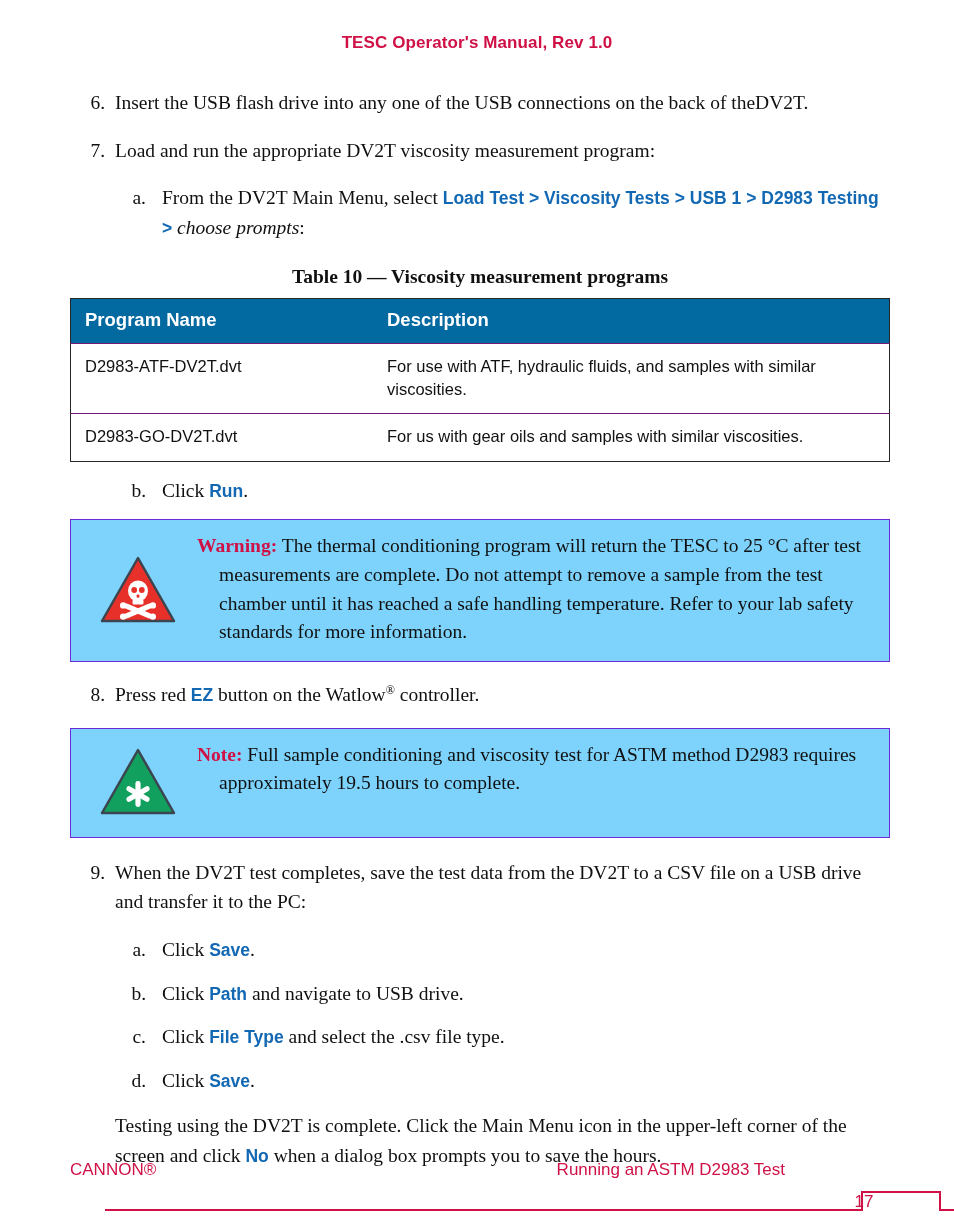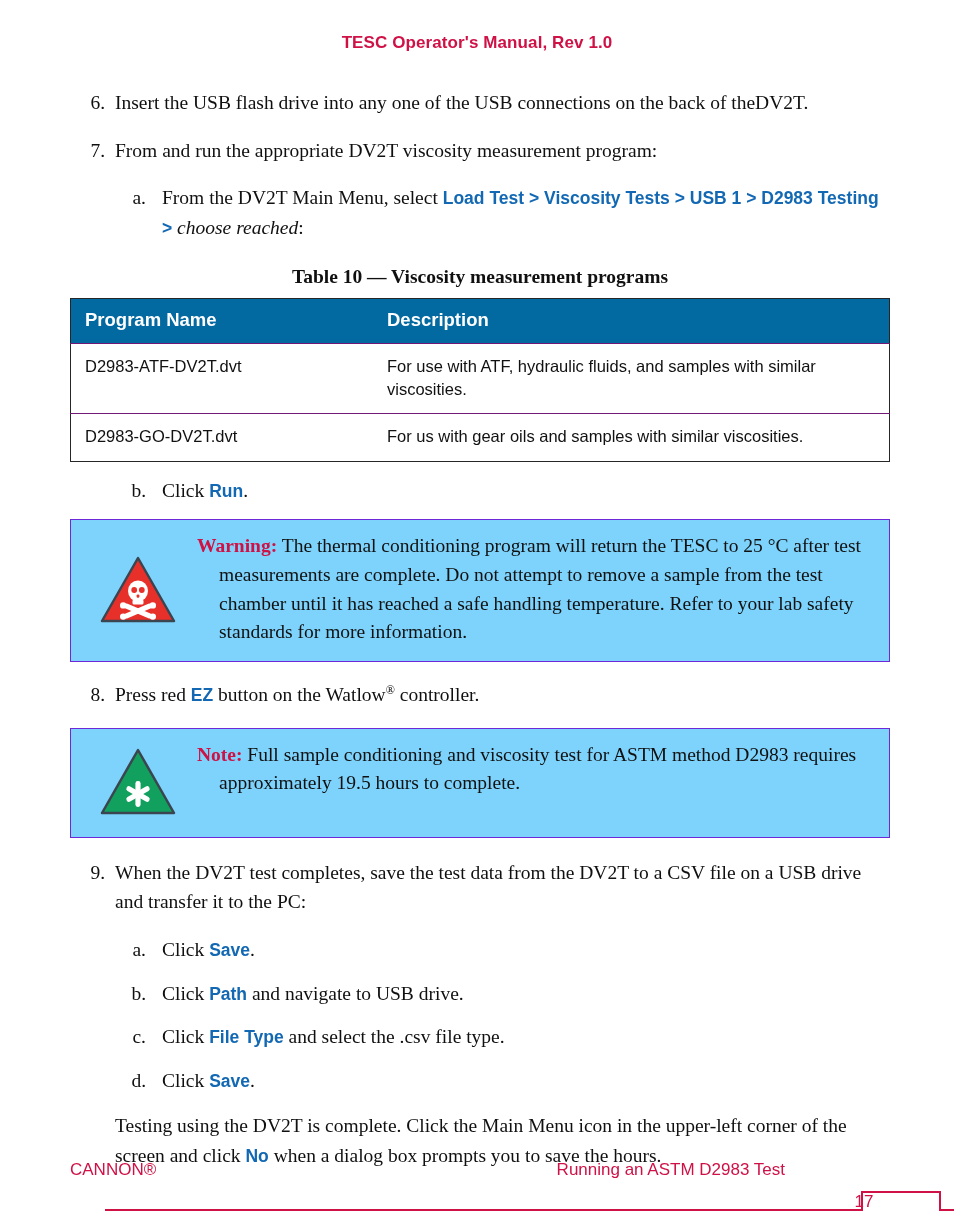--- a/index.html
+++ b/index.html
@@ -224,26 +224,26 @@
 
   <div class="content">
 
     <div class="step">
       <span class="marker">6.</span>
       <span>Insert the USB flash drive into any one of the USB connections on the back of theDV2T.</span>
     </div>
 
     <div class="step">
       <span class="marker">7.</span>
-      <span>From and run the appropriate DV2T viscosity measurement program:</span>
+      <span>Load and run the appropriate DV2T viscosity measurement program:</span>
     </div>
 
     <div class="substep">
       <span class="marker">a.</span>
-      <span>From the DV2T Main Menu, select </span><span class="ui">Load Test &gt; Viscosity Tests &gt; USB 1 &gt; D2983 Testing &gt;</span><span class="ital"> choose reached</span><span>:</span>
+      <span>From the DV2T Main Menu, select </span><span class="ui">Load Test &gt; Viscosity Tests &gt; USB 1 &gt; D2983 Testing &gt;</span><span class="ital"> choose prompts</span><span>:</span>
     </div>
 
     <div class="table-caption">Table 10 — Viscosity measurement programs</div>
 
     <table class="progtable">
       <thead>
         <tr>
           <th class="col-name">Program Name</th>
           <th>Description</th>
         </tr>

